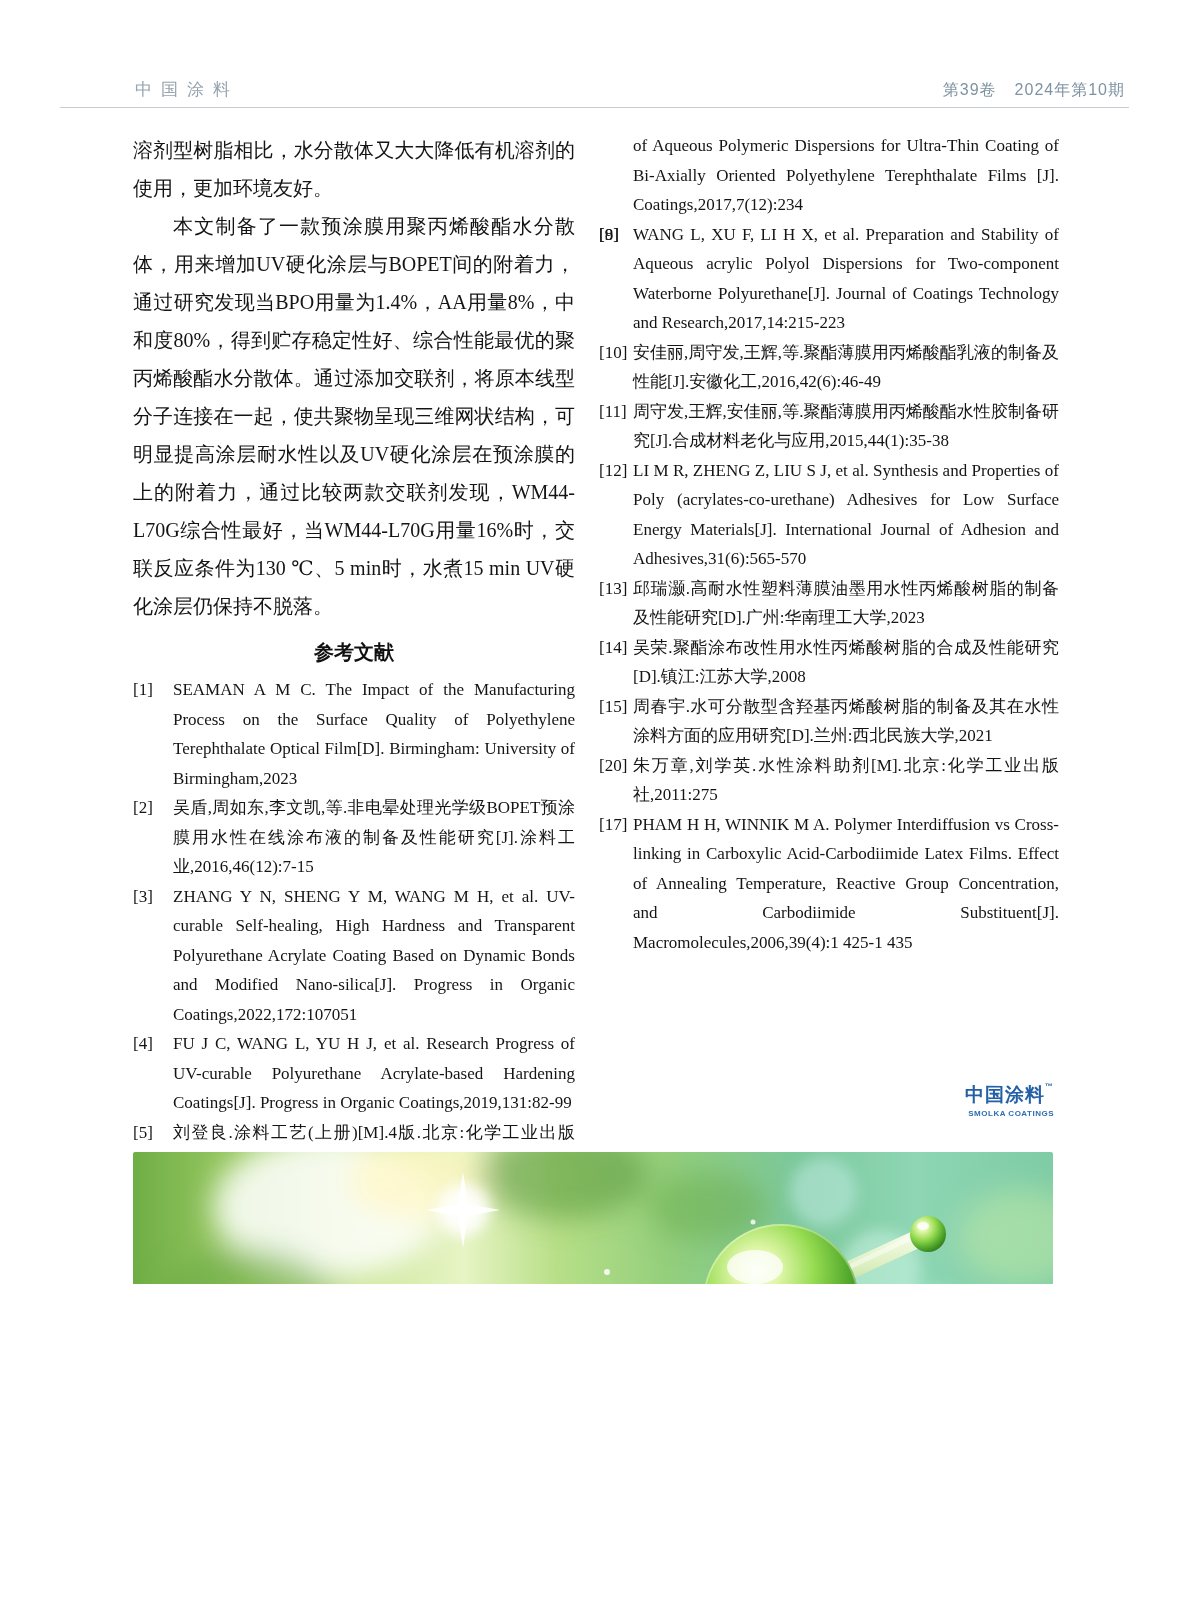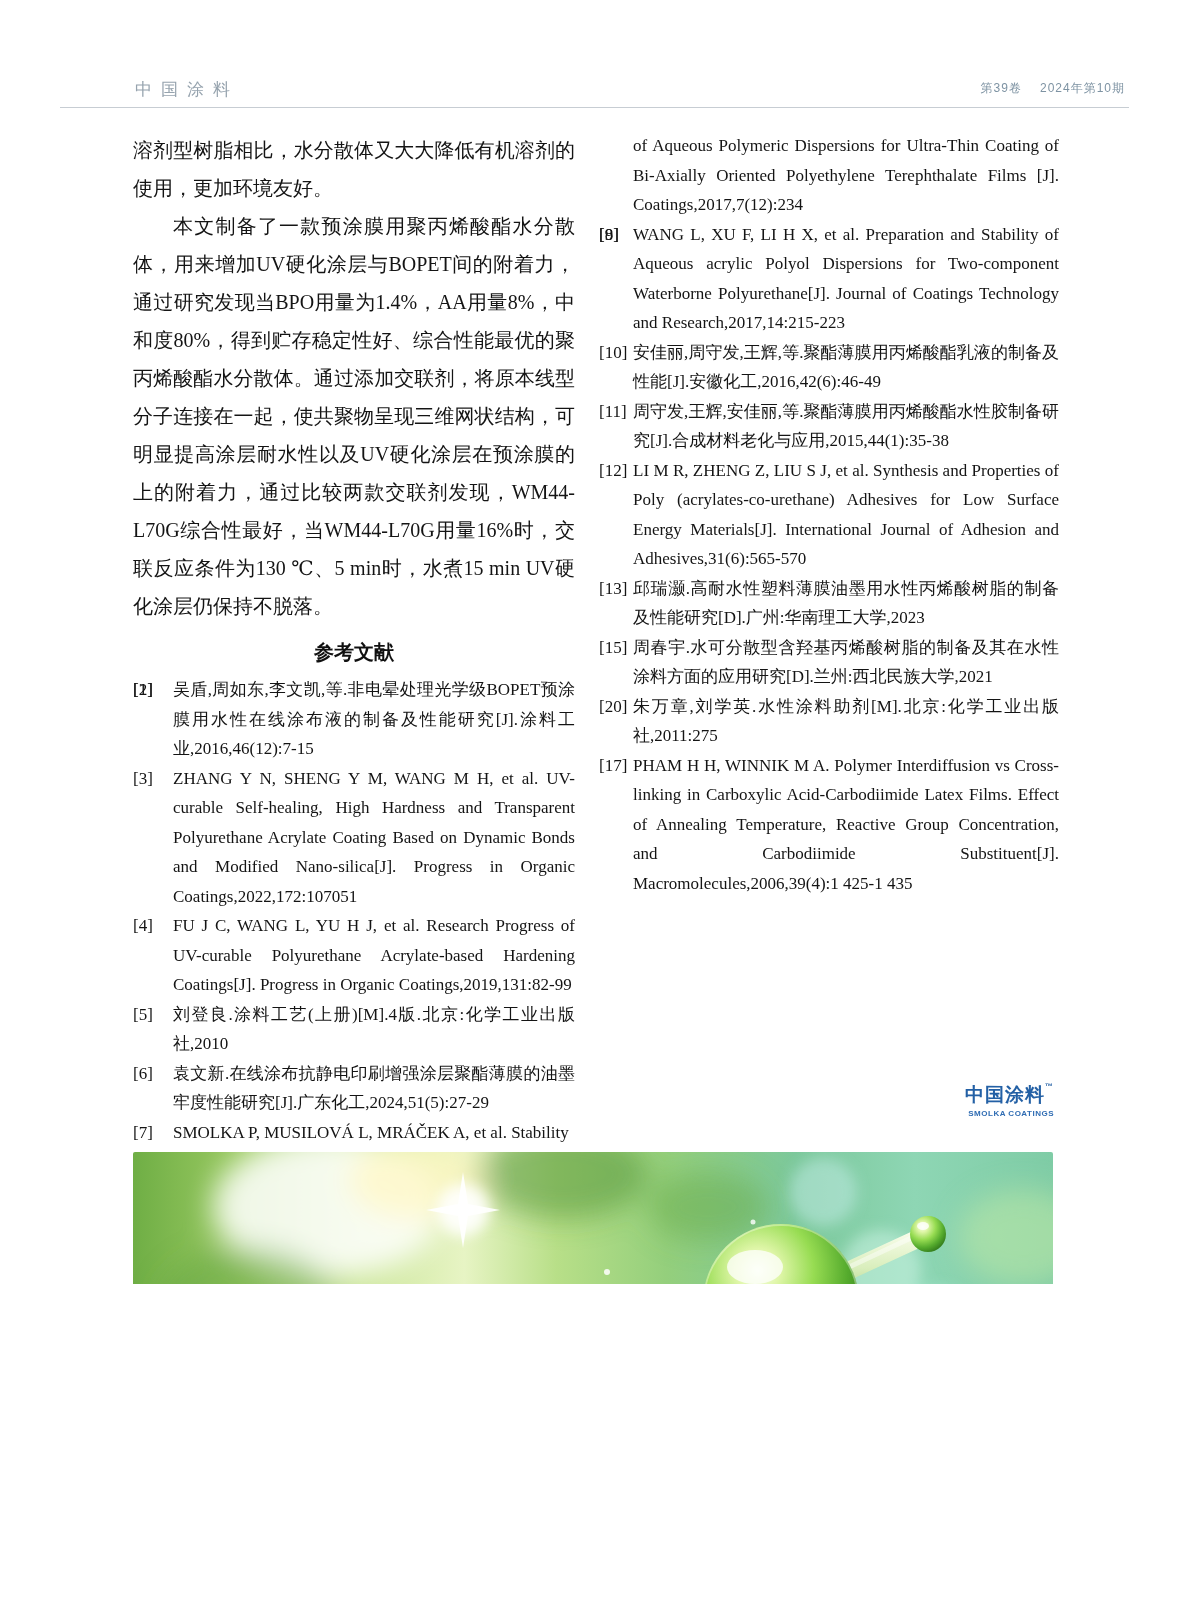--- a/index.html
+++ b/index.html
@@ -13,21 +13,21 @@
 
   
   .header-left {
     position:absolute; top:78px; left:135px;
     font-family:"Liberation Sans","DejaVu Sans",sans-serif;
     font-size:17px; letter-spacing:9px; color:#96a3ae;
   }
   .header-right {
     position:absolute; top:80px; right:62px;
     font-family:"Liberation Sans","DejaVu Sans",sans-serif;
-    font-size:12px; color:#7e93a3; letter-spacing:1px;
+    font-size:16px; color:#7e93a3; letter-spacing:1px;
   }
   .header-right span { margin-left:18px; }
   .header-rule { position:absolute; top:107px; left:60px; right:58px; height:1px; background:#c7cdd3; }
 
   
   .main { position:absolute; left:133px; top:131px; width:926px; display:flex; }
   .col-left  { width:442px; }
   .col-right { width:460px; margin-left:24px; }
 
   .para { font-size:20px; line-height:38px; text-align:justify; }
@@ -78,39 +78,40 @@
 
   <div class="main">
 
     <div class="col-left">
       <p class="para">溶剂型树脂相比，水分散体又大大降低有机溶剂的使用，更加环境友好。</p>
       <p class="para indent">本文制备了一款预涂膜用聚丙烯酸酯水分散体，用来增加UV硬化涂层与BOPET间的附着力，通过研究发现当BPO用量为1.4%，AA用量8%，中和度80%，得到贮存稳定性好、综合性能最优的聚丙烯酸酯水分散体。通过添加交联剂，将原本线型分子连接在一起，使共聚物呈现三维网状结构，可明显提高涂层耐水性以及UV硬化涂层在预涂膜的上的附着力，通过比较两款交联剂发现，WM44-L70G综合性最好，当WM44-L70G用量16%时，交联反应条件为130 ℃、5 min时，水煮15 min UV硬化涂层仍保持不脱落。</p>
 
       <div class="refs-title">参考文献</div>
 
       <ul class="refs refs-left">
-        <li><span class="refnum">[1]</span></li>
+        <li><span class="refnum">[1]</span><span>SEAMAN A M C. The Impact of the Manufacturing Process on the Surface Quality of Polyethylene Terephthalate Optical Film[D]. Birmingham: University of Birmingham,2023</span></li>
         <li><span class="refnum">[2]</span><span>吴盾,周如东,李文凯,等.非电晕处理光学级BOPET预涂膜用水性在线涂布液的制备及性能研究[J].涂料工业,2016,46(12):7-15</span></li>
         <li><span class="refnum">[3]</span><span>ZHANG Y N, SHENG Y M, WANG M H, et al. UV-curable Self-healing, High Hardness and Transparent Polyurethane Acrylate Coating Based on Dynamic Bonds and Modified Nano-silica[J]. Progress in Organic Coatings,2022,172:107051</span></li>
         <li><span class="refnum">[4]</span><span>FU J C, WANG L, YU H J, et al. Research Progress of UV-curable Polyurethane Acrylate-based Hardening Coatings[J]. Progress in Organic Coatings,2019,131:82-99</span></li>
         <li><span class="refnum">[5]</span><span>刘登良.涂料工艺(上册)[M].4版.北京:化学工业出版社,2010</span></li>
         <li><span class="refnum">[6]</span><span>袁文新.在线涂布抗静电印刷增强涂层聚酯薄膜的油墨牢度性能研究[J].广东化工,2024,51(5):27-29</span></li>
         <li><span class="refnum">[7]</span><span>SMOLKA P, MUSILOVÁ L, MRÁČEK A, et al. Stability</span></li>
       </ul>
     </div>
 
     <div class="col-right">
       <ul class="refs refs-right">
         <li><span class="refnum"></span><span>of Aqueous Polymeric Dispersions for Ultra-Thin Coating of Bi-Axially Oriented Polyethylene Terephthalate Films [J]. Coatings,2017,7(12):234</span></li>
         <li><span class="refnum">[8]</span></li>
         <li><span class="refnum">[9]</span><span>WANG L, XU F, LI H X, et al. Preparation and Stability of Aqueous acrylic Polyol Dispersions for Two-component Waterborne Polyurethane[J]. Journal of Coatings Technology and Research,2017,14:215-223</span></li>
         <li><span class="refnum">[10]</span><span>安佳丽,周守发,王辉,等.聚酯薄膜用丙烯酸酯乳液的制备及性能[J].安徽化工,2016,42(6):46-49</span></li>
         <li><span class="refnum">[11]</span><span>周守发,王辉,安佳丽,等.聚酯薄膜用丙烯酸酯水性胶制备研究[J].合成材料老化与应用,2015,44(1):35-38</span></li>
         <li><span class="refnum">[12]</span><span>LI M R, ZHENG Z, LIU S J, et al. Synthesis and Properties of Poly (acrylates-co-urethane) Adhesives for Low Surface Energy Materials[J]. International Journal of Adhesion and Adhesives,31(6):565-570</span></li>
         <li><span class="refnum">[13]</span><span>邱瑞灏.高耐水性塑料薄膜油墨用水性丙烯酸树脂的制备及性能研究[D].广州:华南理工大学,2023</span></li>
+        <li><span class="refnum">[14]</span><span>吴荣.聚酯涂布改性用水性丙烯酸树脂的合成及性能研究[D].镇江:江苏大学,2008</span></li>
         <li><span class="refnum">[15]</span><span>周春宇.水可分散型含羟基丙烯酸树脂的制备及其在水性涂料方面的应用研究[D].兰州:西北民族大学,2021</span></li>
         <li><span class="refnum">[20]</span><span>朱万章,刘学英.水性涂料助剂[M].北京:化学工业出版社,2011:275</span></li>
         <li><span class="refnum">[17]</span><span>PHAM H H, WINNIK M A. Polymer Interdiffusion vs Cross-linking in Carboxylic Acid-Carbodiimide Latex Films. Effect of Annealing Temperature, Reactive Group Concentration, and Carbodiimide Substituent[J]. Macromolecules,2006,39(4):1 425-1 435</span></li>
       </ul>
     </div>
   </div>
 
   <div class="logo">
     <div class="logo-cn"><span>中国涂料</span><span class="logo-tm">™</span></div>
     <div class="logo-en">SMOLKA COATINGS</div>

